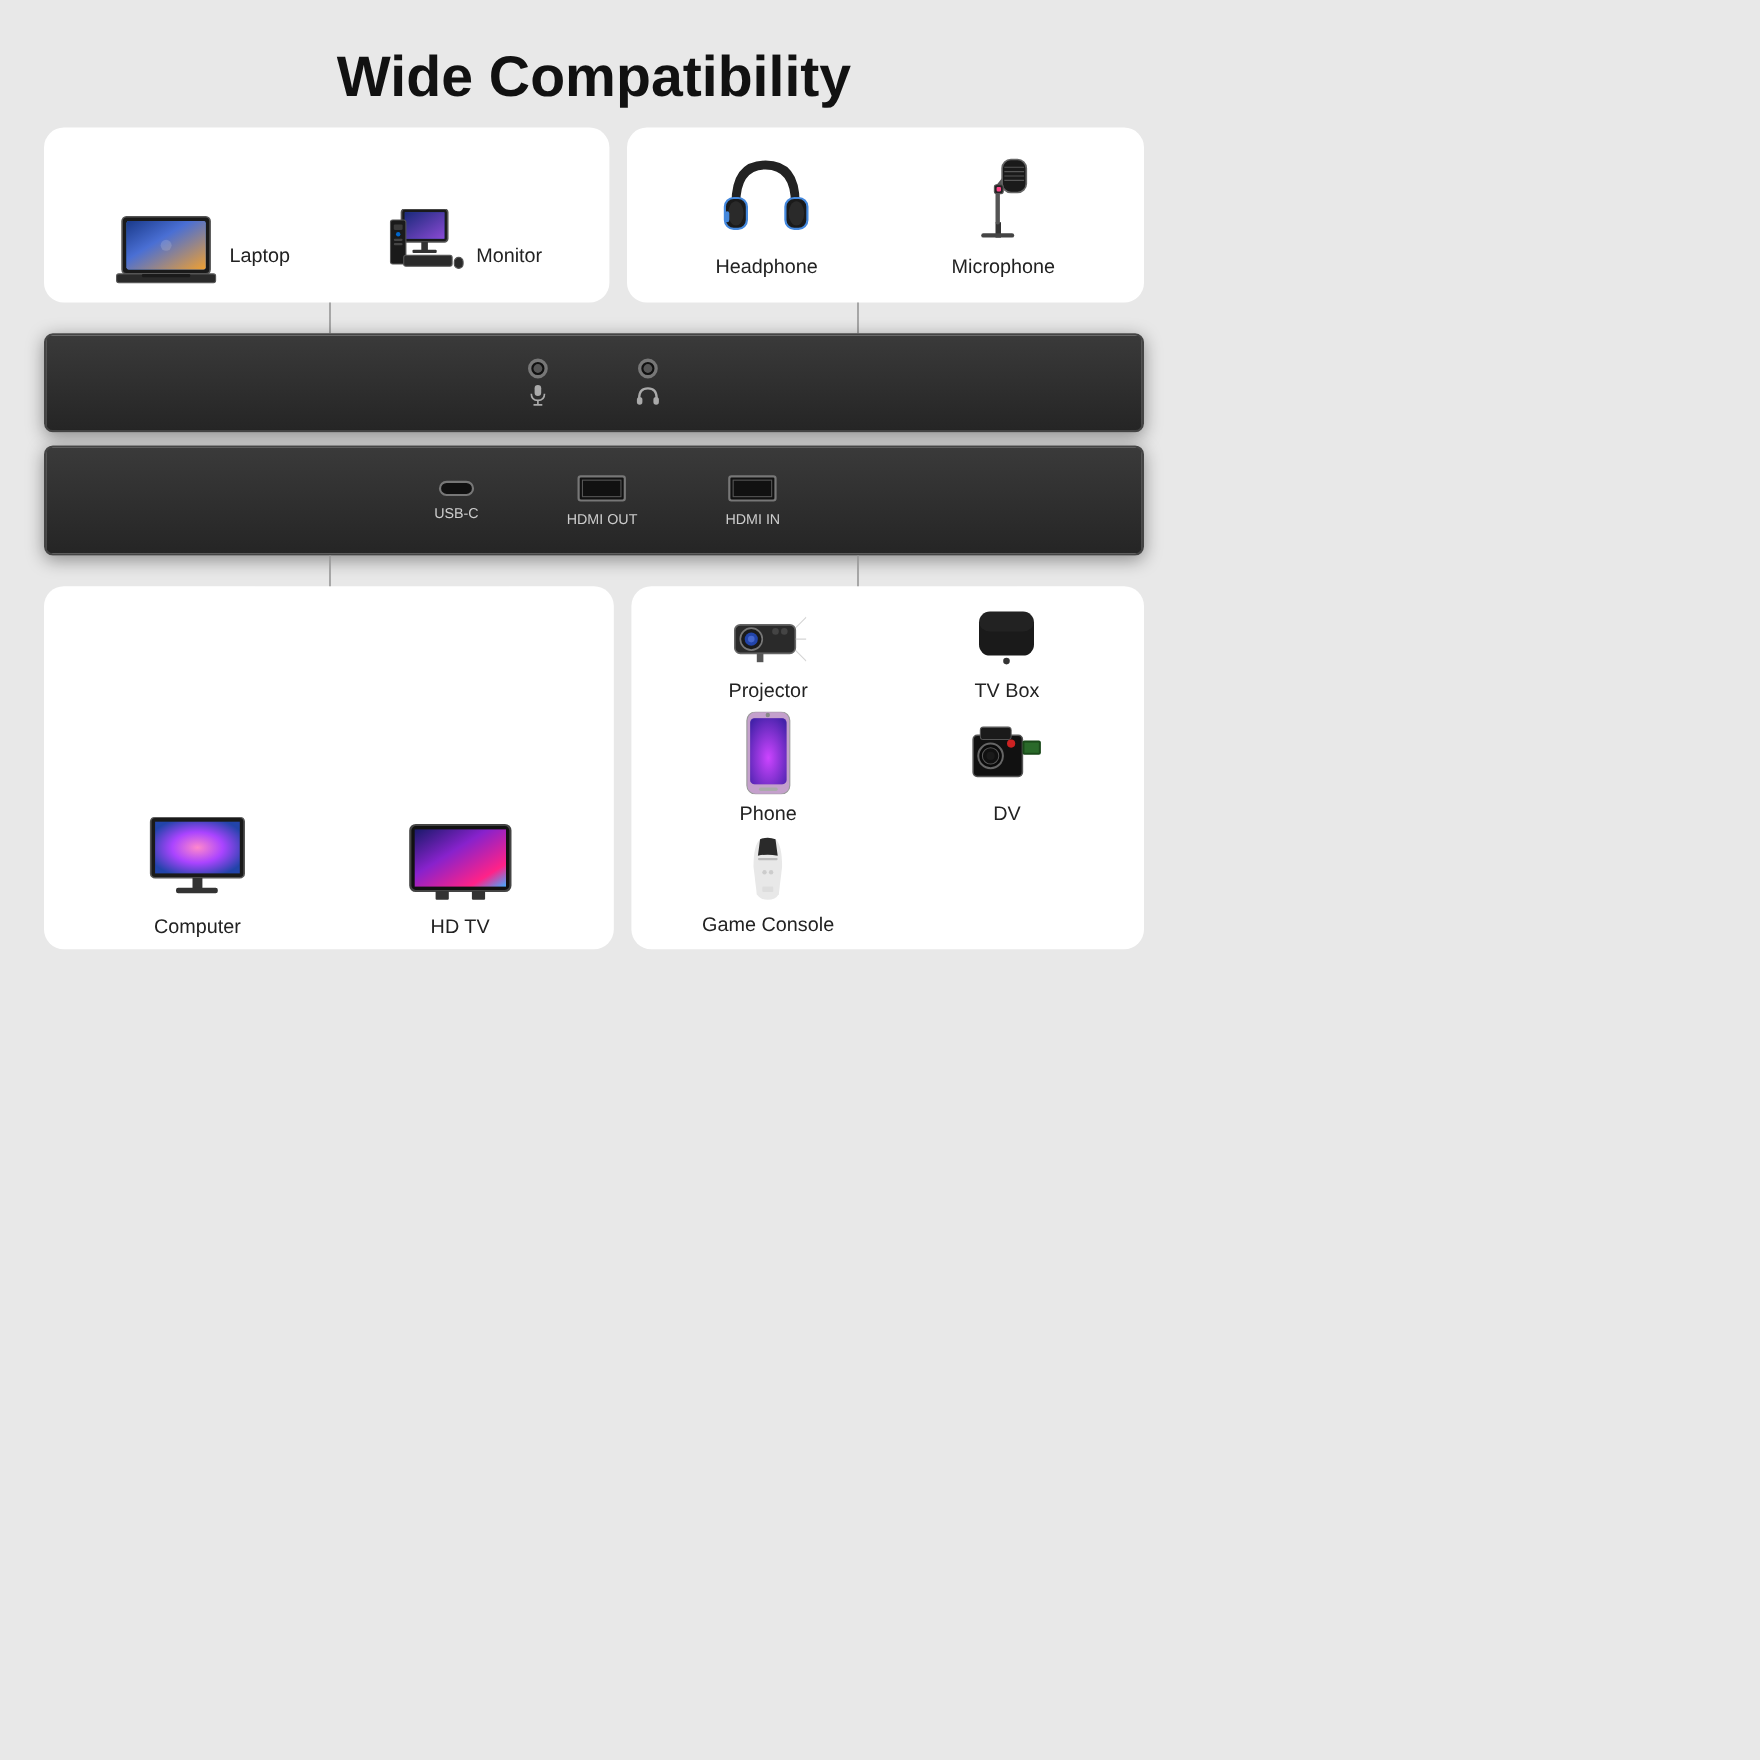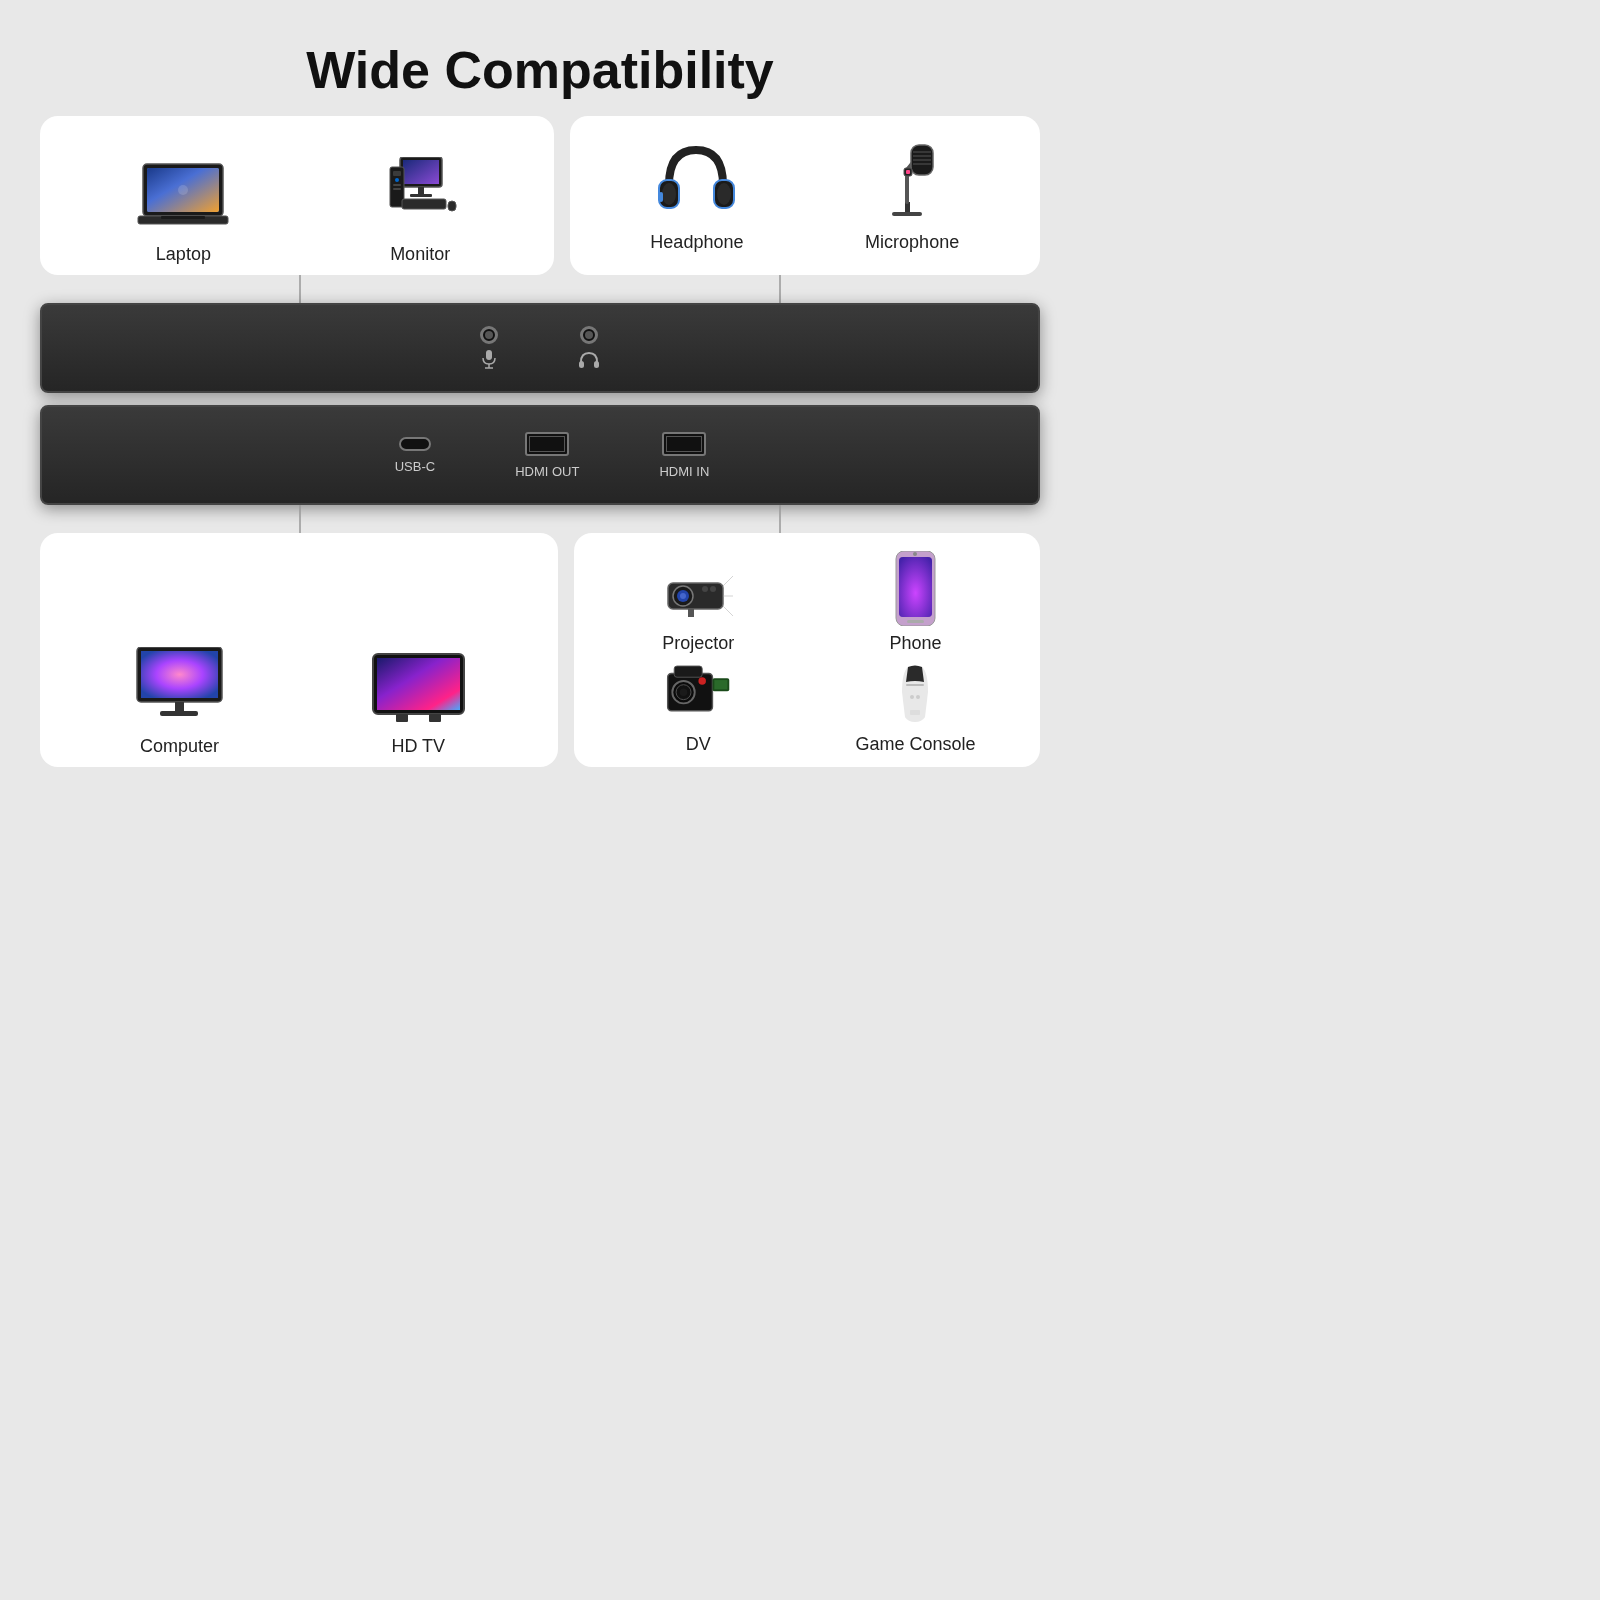--- a/index.html
+++ b/index.html
@@ -50,21 +50,21 @@
     .card-left {
       flex: 1.1;
       flex-direction: row;
       align-items: flex-end;
       justify-content: space-around;
       padding-bottom: 10px;
     }
 
     .card-left .device-item {
       display: flex;
-      flex-direction: column;
+      flex-direction: row;
       align-items: center;
       gap: 8px;
     }
 
     .card-right {
       flex: 1;
       flex-direction: row;
       align-items: flex-end;
       justify-content: space-around;
       padding-bottom: 22px;
@@ -457,20 +457,33 @@
 
             <circle cx="42" cy="18" r="3" fill="#444"></circle>
             <circle cx="50" cy="18" r="3" fill="#444"></circle>
 
             <rect x="25" y="38" width="6" height="8" fill="#555"></rect>
           </svg>
         </div>
         <span class="device-label">Projector</span>
       </div>
 
+      <div class="device-item">
+        <div class="device-icon icon-tvbox">
+          <svg viewBox="0 0 60 60" width="60" height="60">
+
+            <rect x="5" y="5" width="50" height="40" rx="10" fill="#1a1a1a"></rect>
+
+            <rect x="5" y="5" width="50" height="18" rx="10" fill="rgba(255,255,255,0.04)"></rect>
+
+            <circle cx="30" cy="50" r="3" fill="#333"></circle>
+          </svg>
+        </div>
+        <span class="device-label">TV Box</span>
+      </div>
 
 
       <div class="device-item">
         <div class="device-icon icon-phone">
           <svg viewBox="0 0 45 75" width="45" height="75">
             <rect x="3" y="0" width="39" height="75" rx="8" fill="#c4a0cc" stroke="#999" stroke-width="1"></rect>
             <rect x="6" y="6" width="33" height="60" rx="4" fill="#9966bb"></rect>
             <defs>
               <radialGradient id="phonewall" cx="50%" cy="60%" r="70%">
                 <stop offset="0%" stop-color="#cc44ff"></stop>

